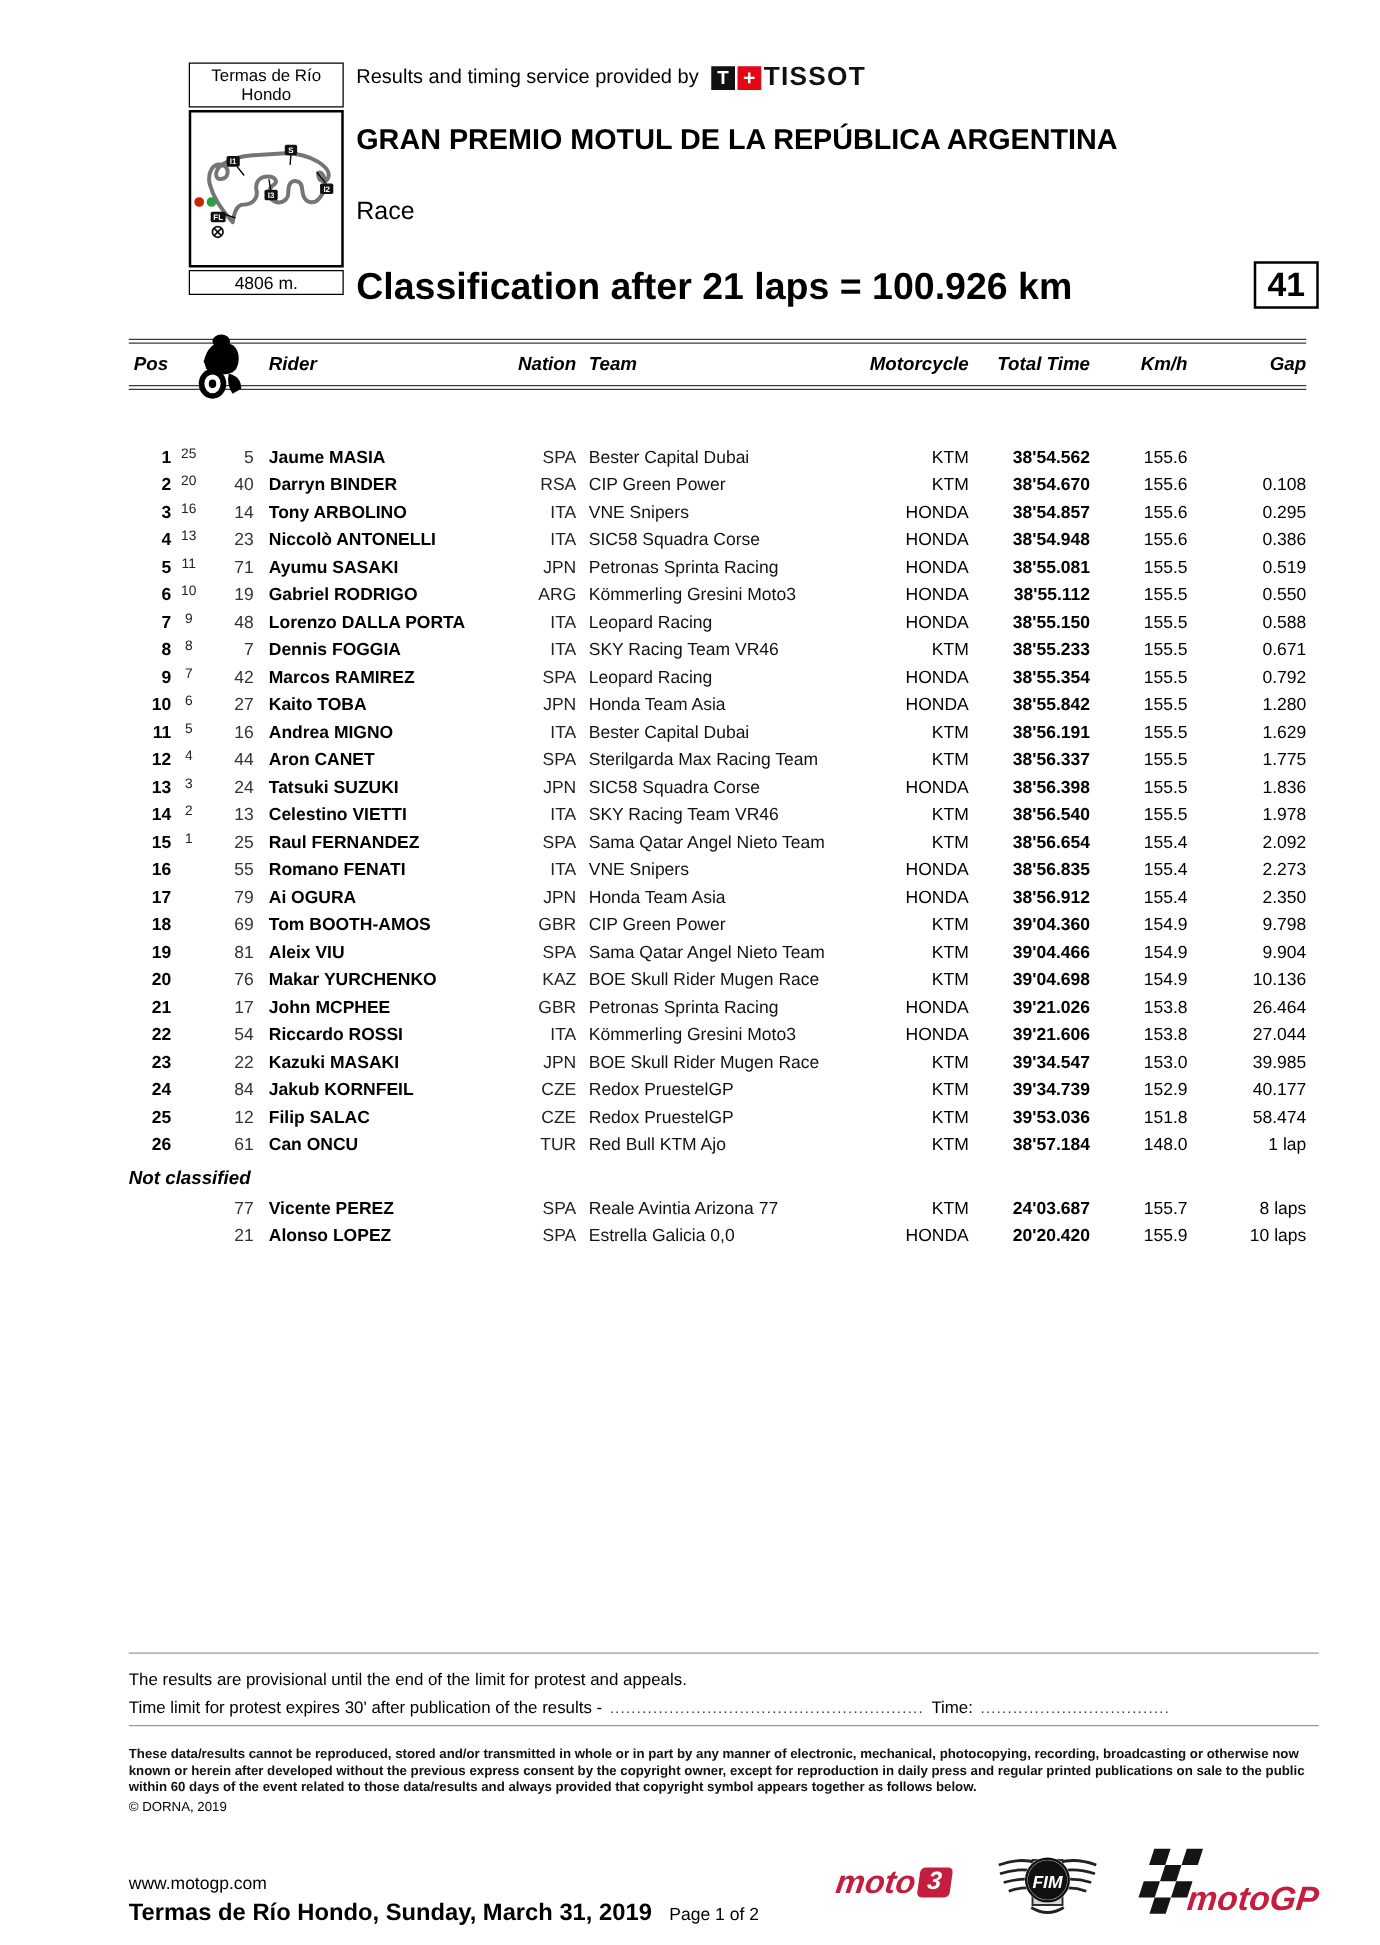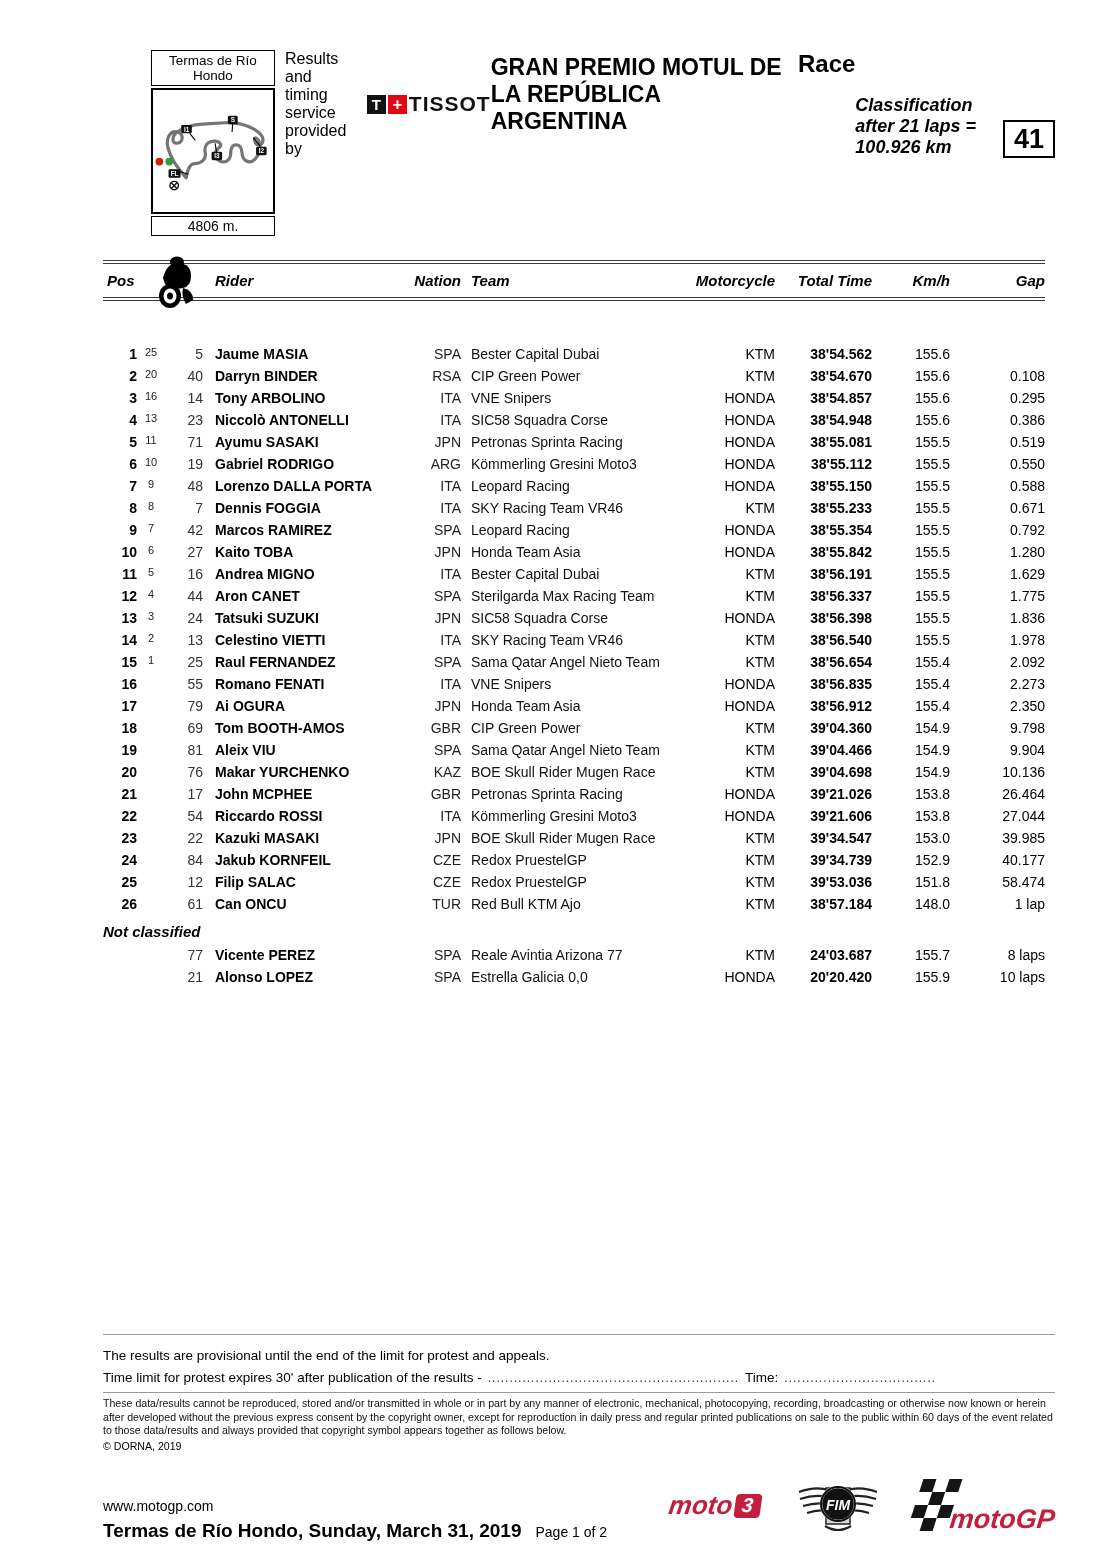--- a/index.html
+++ b/index.html
@@ -9,33 +9,33 @@
           display:flex; flex-direction:column; padding:50px 49px 14px 103px; }
 
   
   .topbar { display:flex; align-items:flex-start; }
   .circuit-col { width:172px; flex:0 0 172px;padding-left:48px; }
   .circuit-name-box { border:1px solid #000; font-size:13.5px; text-align:center; padding:2px 0; }
   .circuit-map-box { border:2px solid #000; margin-top:2px; height:126px; background:#fff; position:relative; }
   .circuit-map-box svg { width:100%; height:100%; display:block; }
   .circuit-length-box { border:1px solid #000; margin-top:2px; font-size:14px; text-align:center; padding:1px 0; }
 
-  .head-right { flex:1; padding-left:10px; display:flex; flex-direction:row; }
+  .head-right { flex:1; padding-left:10px; display:flex; flex-direction:column;gap:20px; }
   .provided-row { display:flex; align-items:center; gap:10px; font-size:16px; }
   .tissot-logo { display:inline-flex; align-items:center; gap:2px; }
   .tissot-sq { width:19px; height:19px; display:inline-flex; align-items:center; justify-content:center;
                color:#fff; font-weight:bold; font-size:15px; line-height:1; }
   .tissot-sq.t { background:#111; }
   .tissot-sq.cross { background:#e30613; font-size:17px; }
   .tissot-word { font-weight:bold; font-size:21px; letter-spacing:1px; color:#111; }
   .class-title { text-align:right; font-size:33px; font-weight:bold; margin-top:0px; letter-spacing:0.5px; }
   .event-title { font-size:23px; font-weight:bold; margin-top:4px; }
-  .session-title { font-size:24px; font-weight:bold; margin-top:0; }
+  .session-title { font-size:20px; font-weight:normal; margin-top:13px; }
   .classification-row { display:flex; justify-content:space-between; align-items:flex-end; margin-top:8px; }
-  .classification-text { font-size:18px; font-weight:bold;font-style:italic; }
+  .classification-text { font-size:30px; font-weight:bold; }
   .page-box { border:2px solid #000; font-size:27px; font-weight:bold; padding:1px 9px; line-height:1.2; }
 
   
   .results { width:942px; margin-top:24px; }
   .grid-row { display:grid; grid-template-columns:34px 28px 38px 210px 48px 220px 94px 97px 78px 95px; }
   .thead { position:relative; border-top:4px double #3a3a3a; border-bottom:4px double #3a3a3a; padding:8px 0; }
   .thead .grid-row { font-style:italic; font-weight:bold; font-size:15px; }
   .th-pos { text-align:left; padding-left:4px; }
   .th-rider { grid-column:4; text-align:left; padding-left:12px; }
   .th-nation { text-align:right; }
@@ -58,21 +58,21 @@
   .c-gap { text-align:right; }
   .nc-label { font-size:15px; font-weight:bold; font-style:italic; margin:8px 0 4px 0; }
 
   .spacer { flex:1; }
 
   
   .footer { width:952px; }
   .foot-line1 { border-top:1px solid #999; padding-top:13px; font-size:13.5px; }
   .foot-line2 { font-size:13.5px; margin-top:7px; display:flex; align-items:baseline; gap:6px; }
   .dots { color:#333; letter-spacing:1px; font-size:12px; }
-  .legal { border-top:1px solid #999; margin-top:7px; padding-top:4px; font-size:10.6px; line-height:1.28; color:#111; }
+  .legal { border-top:1px solid #999; margin-top:7px; padding-top:16px; font-size:10.6px; line-height:1.28; color:#111;font-weight:bold; }
   .dorna { font-size:10.6px; margin-top:2px; }
   .foot-bottom { display:flex; justify-content:space-between; align-items:flex-end; margin-top:22px; }
   .timing-line { font-size:15px; }
   .timing-brand { font-weight:bold; }
   .site-line { font-size:14px; margin-top:3px; }
   .venue-line { font-size:19px; font-weight:bold; margin-top:6px; white-space:nowrap; }
   .page-label { font-size:14px; font-weight:normal; margin-left:14px; }
 
   .foot-logos { display:flex; align-items:center; gap:34px; padding-bottom:6px; }
   .moto3-logo { font-style:italic; font-weight:bold; font-size:26px; color:#c41e3f; display:flex; align-items:center; transform:skewX(-8deg); }

